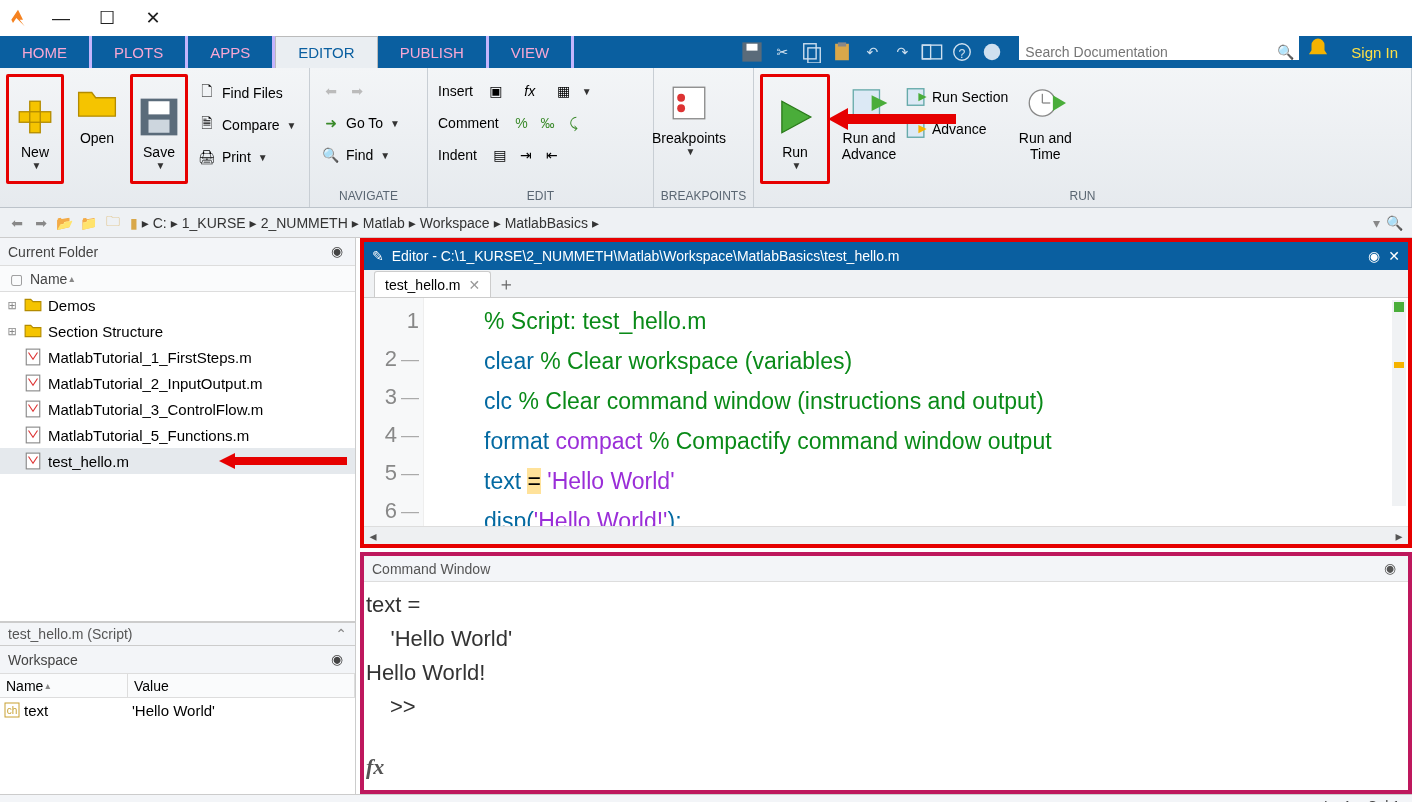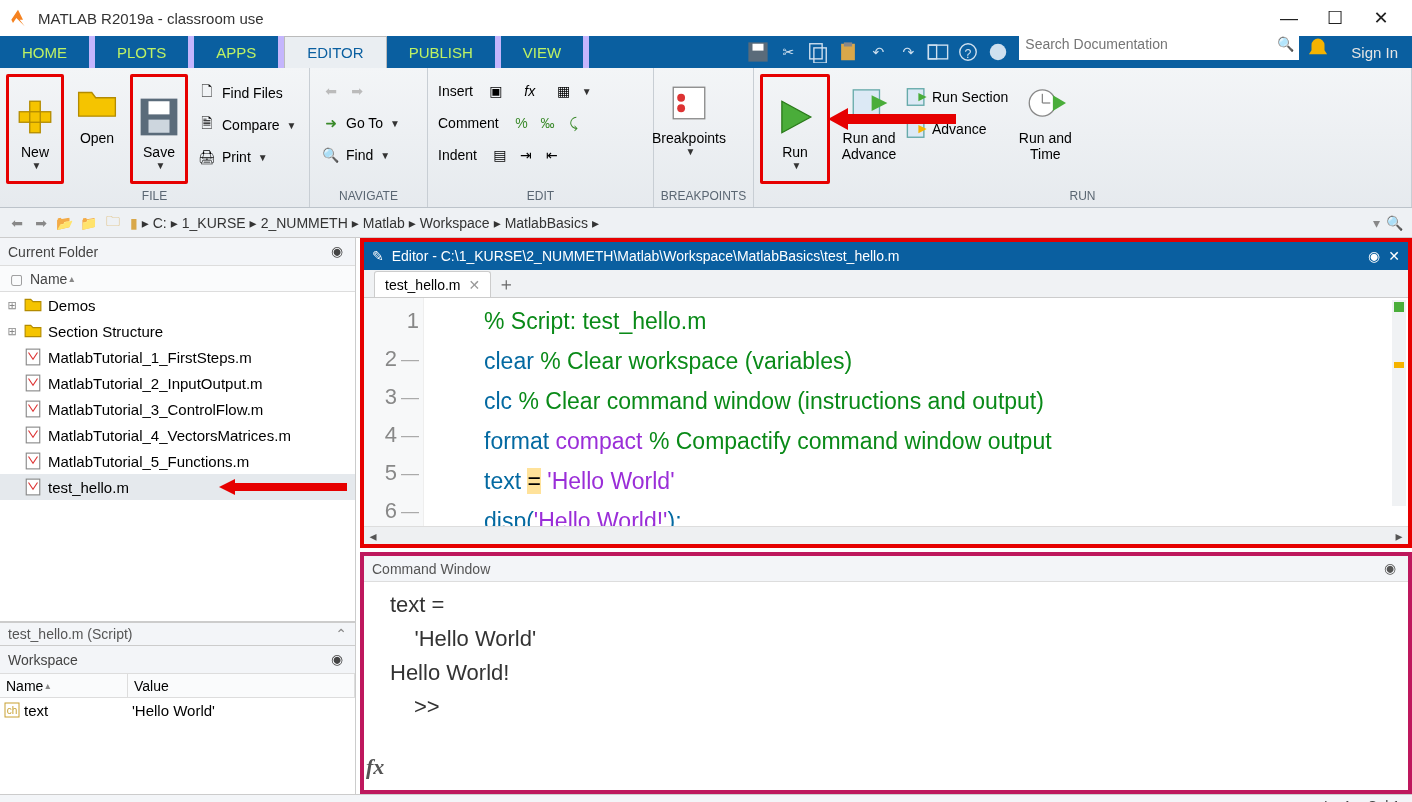--- a/index.html
+++ b/index.html
@@ -4,28 +4,28 @@
 <style>
 * { box-sizing: border-box; margin: 0; padding: 0; font-family: "Segoe UI", Arial, sans-serif; }
 body { width: 1412px; height: 802px; background: #fff; overflow: hidden; font-size: 14px; }
 
 .titlebar { height: 36px; display: flex; align-items: center; padding: 0 8px; background: #fff; }
 .titlebar .logo { width: 20px; height: 20px; margin-right: 10px; }
 .titlebar .title { flex: 1; font-size: 15px; color: #333; }
 .titlebar .winbtn { width: 46px; height: 36px; display: flex; align-items: center; justify-content: center; font-size: 18px; color: #222; }
 
 .tabstrip { height: 32px; background: #0a5fa0; display: flex; align-items: stretch; }
-.tabstrip .tab { padding: 0 22px; display: flex; align-items: center; color: #bef264; font-size: 15px; border-right: 6px solid #c4b5fd; cursor: pointer; }
+.tabstrip .tab { padding: 0 22px; display: flex; align-items: center; color: #f9a8d4; font-size: 15px; border-right: 3px solid #c4b5fd; cursor: pointer; }
 .tabstrip .tab.active { background: #eaeef2; color: #0a5fa0; border: 1px solid #bbb; border-bottom: none; }
 .tabstrip .qat { display: flex; align-items: center; gap: 8px; padding: 0 10px; }
 .tabstrip .qat .qicon { width: 22px; height: 22px; display:flex; align-items:center; justify-content:center; }
-.tabstrip .search { width: 280px; height: 24px; display: flex; align-items: flex-start; background: #fff; }
+.tabstrip .search { margin-left: 6px; width: 280px; height: 24px; display: flex; align-items: flex-end; background: #fff; }
 .tabstrip .search input { flex:1; border:none; outline:none; padding: 0 6px; font-size: 14px; color: #888; }
 .tabstrip .bell { width: 26px; height: 26px; margin: 0 6px; display:flex;align-items:center;justify-content:center; }
-.tabstrip .signin { color: #e5e5e5; padding: 0 14px; display:flex;align-items:center; font-size:15px; }
+.tabstrip .signin { color: #fde047; padding: 0 14px; display:flex;align-items:center; font-size:15px; }
 
 .ribbon { height: 140px; background: linear-gradient(#f3f5f7,#e6eaee); border-bottom: 1px solid #bcc3ca; display: flex; align-items: stretch; }
 .ribbon .group { border-right: 1px solid #c8ced4; display: flex; flex-direction: column; }
 .ribbon .group .body { flex:1; display:flex; align-items:flex-start; padding: 6px 6px 0 6px; gap: 4px; }
 .ribbon .group .label { height: 18px; text-align:center; font-size: 12px; color: #5a6672; }
 .bigbtn { width: 58px; display:flex; flex-direction:column; align-items:center; justify-content:center; text-align:center; padding-top:8px; cursor:pointer; }
 .bigbtn .ico { width: 42px; height: 42px; margin-bottom: 6px; display:flex;align-items:center;justify-content:center; }
 .bigbtn .lbl { font-size: 14px; line-height: 16px; }
 .smallrow { display:flex; align-items:center; gap:4px; height:30px; padding: 0 4px; cursor:pointer; white-space:nowrap; }
 .smallrow .sico { width: 22px; height:22px; display:flex;align-items:center;justify-content:center; }
@@ -70,38 +70,37 @@
 .code { flex:1; font-family:"Consolas","Courier New",monospace; font-size:23px; padding: 4px 0 0 60px; line-height:38px; white-space:pre; overflow:auto;}
 .hscroll { height:18px; background:#eef0f2; border-top:1px solid #ddd; position:relative;}
 .hscroll .lar, .hscroll .rar { position:absolute; top:0; width:18px;height:18px;display:flex;align-items:center;justify-content:center;color:#555;}
 .hscroll .lar{left:0;} .hscroll .rar{right:0;}
 .cmt { color:#0a8a18; } .str { color:#9a2ed8; } .plain{color:#0369a1;}
 .orange-mark { background:#ffe29a; }
 
 .cmd-box { border:4px solid #be185d; display:flex;flex-direction:column; flex:1; }
 .cmd-hdr { height:26px; background:#f3f5f8; border-bottom:1px solid #ddd; display:flex;align-items:center;padding:0 8px;font-size:14px;color:#555;position:relative; }
 .cmd-hdr .gear { position:absolute;right:6px;top:4px;width:18px;height:18px; }
-.cmd-body { flex:1; font-family:"Consolas","Courier New",monospace; font-size:22px; line-height:34px; padding: 6px 0 0 26px; position:relative; color:#333;}
+.cmd-body { flex:1; font-family:"Consolas","Courier New",monospace; font-size:22px; line-height:34px; padding: 6px 0 0 2px; position:relative; color:#333;}
 .fx { position:absolute; left:2px; bottom:6px; font-style:italic; font-family:serif; font-size:22px; font-weight:bold; color:#555;}
 .prompt { padding-left: 24px; }
 
 .statusbar { height:22px; border-top:1px solid #ccc; background:#f3f5f8; display:flex; align-items:center; justify-content:flex-end; padding:0 12px; font-size:14px; color:#444; gap:16px;}
 
 svg { display:block; }
 </style>
 </head>
 <body>
 
 <div class="titlebar">
   <span class="logo">
     <svg viewBox="0 0 24 24">
         <path d="M12 2 L18 14 L14 14 L20 22 L10 12 L6 18 L4 14 Z" fill="#f58220"></path>
       </svg>
   </span>
-  <span class="title">MATLAB R2019a - classroom use</span>
   <span class="winbtn">—</span>
   <span class="winbtn">☐</span>
   <span class="winbtn">✕</span>
 </div>
 
 <div class="tabstrip">
   <div class="tab">HOME</div>
   <div class="tab">PLOTS</div>
   <div class="tab">APPS</div>
   <div class="tab active">EDITOR</div>
@@ -205,21 +204,20 @@
             <span>Compare</span>
             <span class="drop">▼</span>
           </div>
         <div class="smallrow">
             <span class="sico">🖨</span>
             <span>Print</span>
             <span class="drop">▼</span>
           </div>
       </div>
     </div>
-    <div class="label">FILE</div>
   </div>
 
   <div class="group" style="width:118px">
     <div class="body" style="flex-direction:column;align-items:flex-start;gap:2px;padding-top:8px">
       <div class="smallrow">
           <span class="sico" style="color:#bbb">⬅</span>
           <span class="sico" style="color:#bbb">➡</span>
         </div>
       <div class="smallrow">
           <span class="sico" style="color:#3a8a2a">➜</span>
@@ -415,30 +413,20 @@
           <span>MatlabTutorial_3_ControlFlow.m</span>
         </div>
         <div class="frow">
           <span class="exp"></span>
           <span class="fico">
             <svg viewBox="0 0 16 16">
               <rect x="2" y="1" width="12" height="14" fill="#fff" stroke="#888"></rect>
               <path d="M4 4l4 6 4-6" stroke="#d33" fill="none"></path>
             </svg>
           </span>
-          <span>MatlabTutorial_4_VectorsMatrices.m</span>
-        </div>
-        <div class="frow">
-          <span class="exp"></span>
-          <span class="fico">
-            <svg viewBox="0 0 16 16">
-              <rect x="2" y="1" width="12" height="14" fill="#fff" stroke="#888"></rect>
-              <path d="M4 4l4 6 4-6" stroke="#d33" fill="none"></path>
-            </svg>
-          </span>
           <span>MatlabTutorial_5_Functions.m</span>
         </div>
         <div class="frow selected">
           <span class="exp"></span>
           <span class="fico">
             <svg viewBox="0 0 16 16">
               <rect x="2" y="1" width="12" height="14" fill="#fff" stroke="#888"></rect>
               <path d="M4 4l4 6 4-6" stroke="#d33" fill="none"></path>
             </svg>
           </span>

